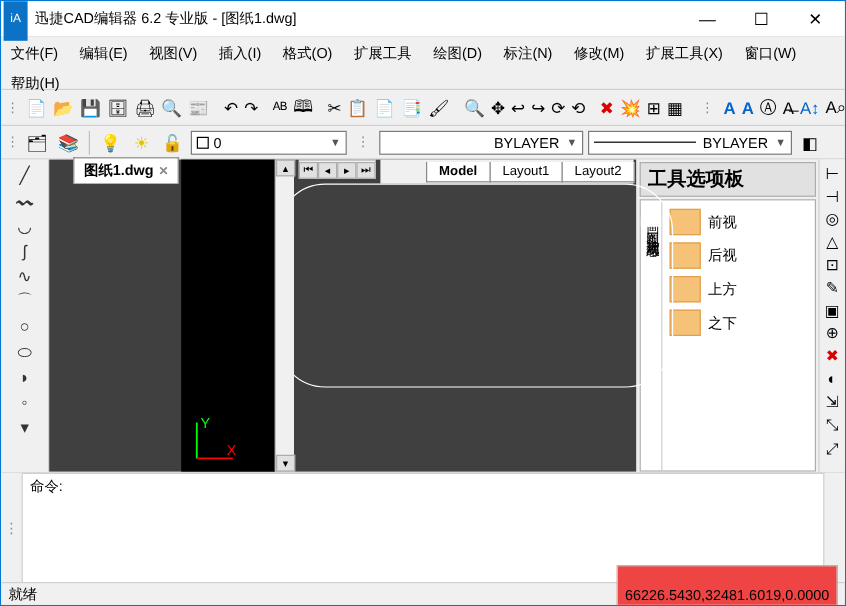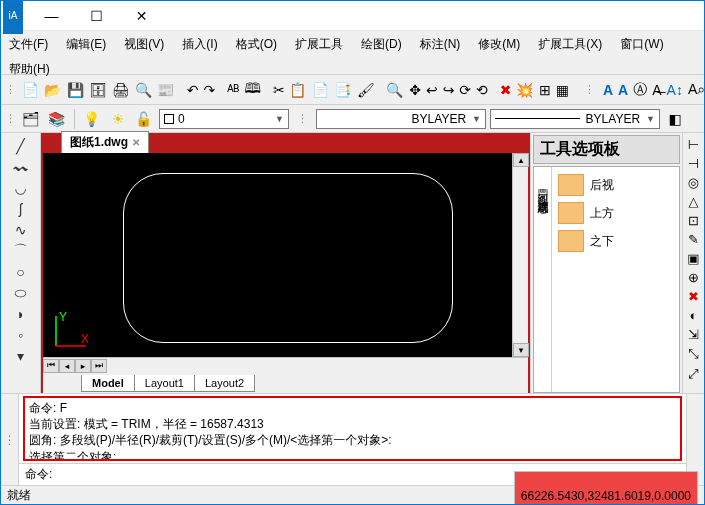--- a/index.html
+++ b/index.html
@@ -13,21 +13,21 @@
 .menu-item{color:#000;padding:2px 2px;cursor:default}
 .toolbar{height:30px;background:#f0f0f0;border-bottom:1px solid #d0d0d0;display:flex;align-items:center;padding:0 4px;gap:3px}
 .tbtn{width:22px;height:22px;display:flex;align-items:center;justify-content:center;border:1px solid transparent;font-size:14px}
 .sep{width:1px;height:20px;background:#c0c0c0;margin:0 2px}
 .toolbar2{height:28px;background:#f0f0f0;border-bottom:1px solid #d0d0d0;display:flex;align-items:center;padding:0 4px;gap:4px}
 .dropdown{height:20px;border:1px solid #7a7a7a;background:#fff;display:flex;align-items:center;padding:0 4px;font-size:11px}
 .dropdown .arrow{margin-left:auto;font-size:9px;color:#555}
 .main-area{display:flex;height:260px}
 .left-tools{width:40px;background:#f0f0f0;border-right:1px solid #d0d0d0;display:flex;flex-direction:column;align-items:center;padding:4px 0;gap:3px}
 .lt{width:18px;height:18px;display:flex;align-items:center;justify-content:center;font-size:14px;color:#333}
-.canvas-area{flex:1;display:flex;flex-direction:column;background:#b91c1c}
+.canvas-area{flex:1;display:flex;background:#404040}
 .doc-tabs{height:20px;display:flex;align-items:flex-end;padding-left:20px}
 .doc-tab{background:#fff;border:1px solid #888;border-bottom:none;padding:2px 8px;font-size:11px;font-weight:bold;display:flex;align-items:center;gap:4px}
 .doc-tab .x{color:#888;font-size:10px;cursor:pointer}
 .canvas{flex:1;background:#000;position:relative;margin:0 2px}
 .rounded-rect{position:absolute;left:80px;top:20px;width:330px;height:170px;border:1px solid #fff;border-radius:40px}
 .ucs{position:absolute;left:8px;bottom:6px}
 .scrollbar-h{height:16px;background:#f0f0f0;border-top:1px solid #c0c0c0;display:flex;align-items:center;margin:0 2px}
 .sb-btn{width:16px;height:14px;background:#e1e1e1;border:1px solid #adadad;display:flex;align-items:center;justify-content:center;font-size:9px}
 .layout-tabs{height:20px;display:flex;align-items:center;padding-left:38px;background:#f0f0f0;margin:0 2px}
 .ltab{padding:2px 10px;border:1px solid #888;border-top:none;background:#fff;font-size:11px;margin-right:-1px}
@@ -51,20 +51,21 @@
 .cmd-right{width:18px;background:#f0f0f0;border-left:1px solid #d0d0d0}
 .statusbar{height:20px;background:#f0f0f0;border-top:1px solid #d0d0d0;display:flex;align-items:center;padding:0 6px;font-size:11px}
 .status-coords{margin-left:auto;border:1px solid #c0c0c0;padding:17px 6px;background:#ef4444}
 .canvas-scroll-v{position:absolute;right:0;top:0;bottom:0;width:16px;background:#f0f0f0;border-left:1px solid #c0c0c0;display:flex;flex-direction:column}
 </style>
 </head>
 <body>
 
 <div class="titlebar">
   <div class="app-icon">iA</div>
+  <div class="titlebar-text">迅捷CAD编辑器 6.2 专业版  - [图纸1.dwg]</div>
   <div class="win-btns">
     <div class="win-btn">―</div>
     <div class="win-btn">☐</div>
     <div class="win-btn close">✕</div>
   </div>
 </div>
 
 <div class="menubar">
   <span class="menu-item">文件(F)</span>
   <span class="menu-item">编辑(E)</span>
@@ -201,20 +202,24 @@
   <div class="right-panel">
     <div class="palette">
       <div class="palette-title">工具选项板</div>
       <div class="palette-body">
         <div class="palette-vlabels">
           <div class="vlabel">画</div>
           <div class="vlabel" style="background:#fff">视图</div>
           <div class="vlabel">三维动态观…</div>
         </div>
         <div class="palette-items">
+          <div class="pitem">
+              <div class="sw"></div>
+              <span>前视</span>
+            </div>
           <div class="pitem">
               <div class="sw"></div>
               <span>后视</span>
             </div>
           <div class="pitem">
               <div class="sw"></div>
               <span>上方</span>
             </div>
           <div class="pitem">
               <div class="sw"></div>
@@ -242,26 +247,20 @@
       <div class="rt">⊟</div>
     </div>
   </div>
 </div>
 
 <div class="cmd-area">
   <div class="cmd-left">
       <span style="color:#888">⋮</span>
     </div>
   <div class="cmd-body">
-    <div class="cmd-hist">
-      <div>命令:  F</div>
-      <div>当前设置: 模式 = TRIM，半径 = 16587.4313</div>
-      <div>圆角: 多段线(P)/半径(R)/裁剪(T)/设置(S)/多个(M)/&lt;选择第一个对象&gt;:</div>
-      <div>选择第二个对象:</div>
-    </div>
     <div class="cmd-input"><span>命令: </span></div>
   </div>
   <div class="cmd-right"></div>
 </div>
 
 <div class="statusbar">
   <span>就绪</span>
   <span class="status-coords">66226.5430,32481.6019,0.0000</span>
 </div>
 

